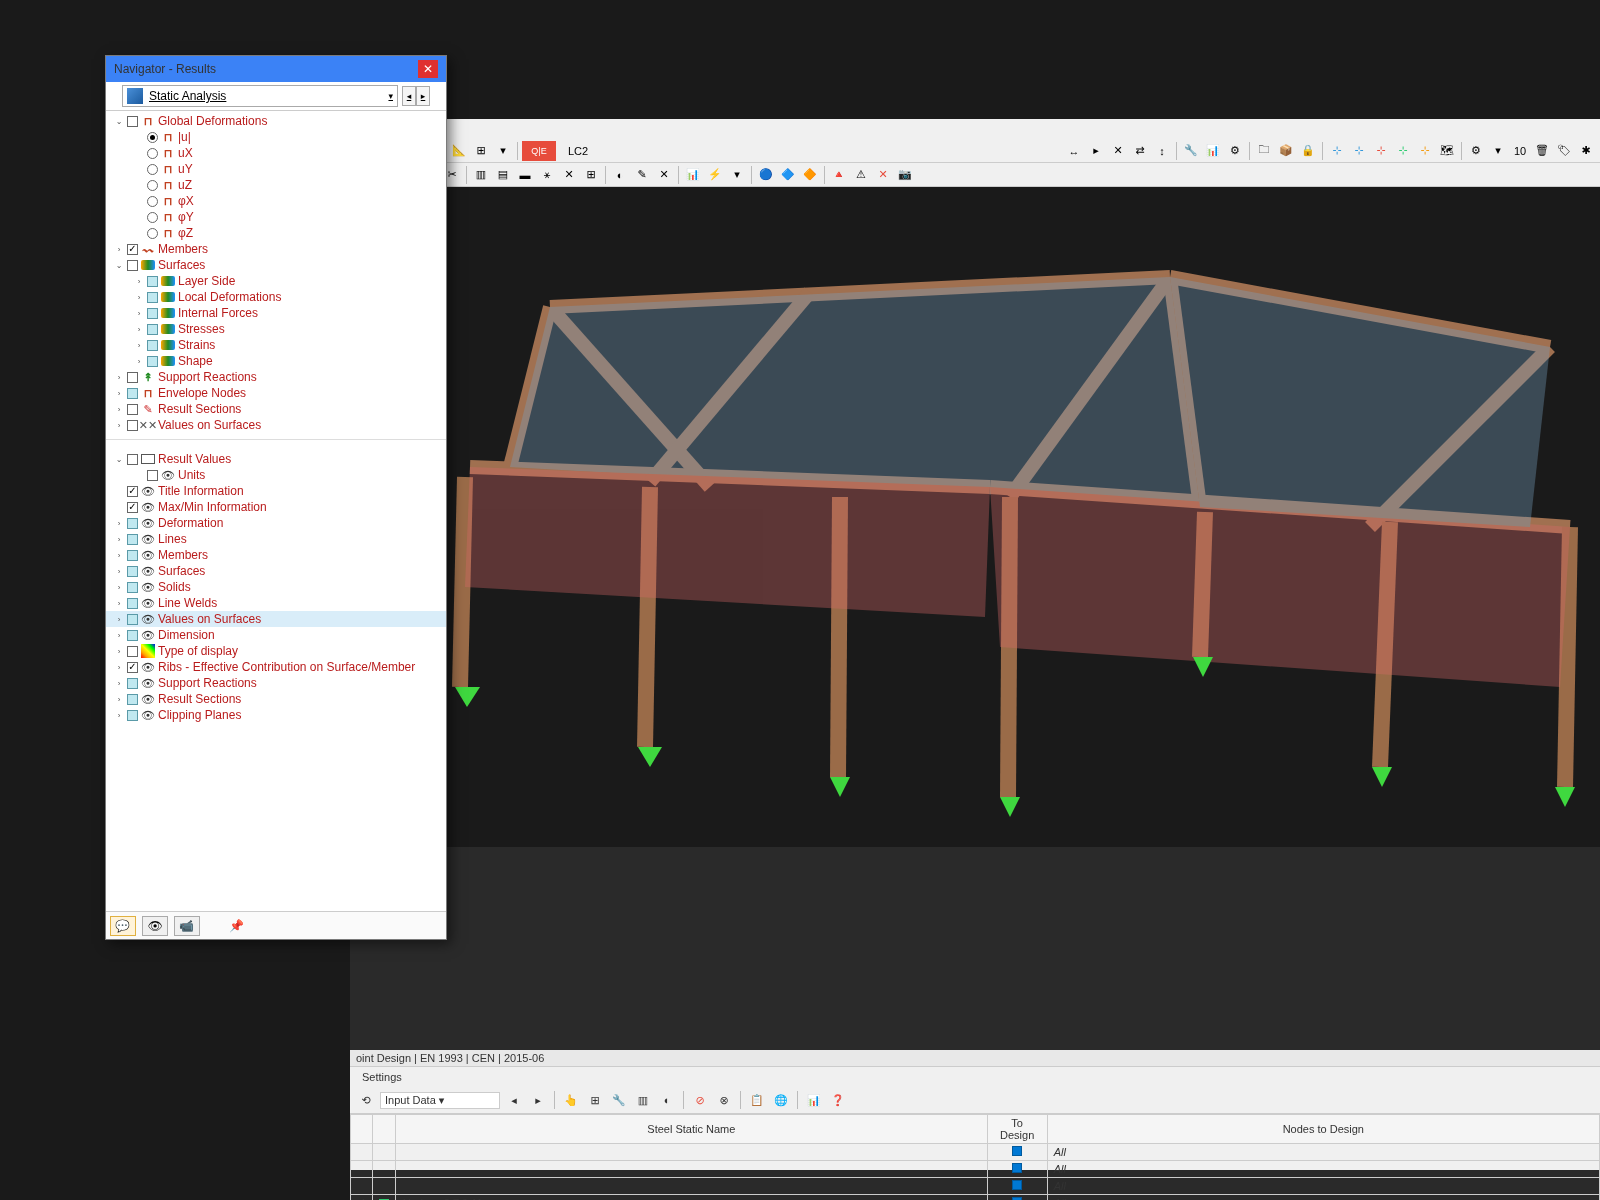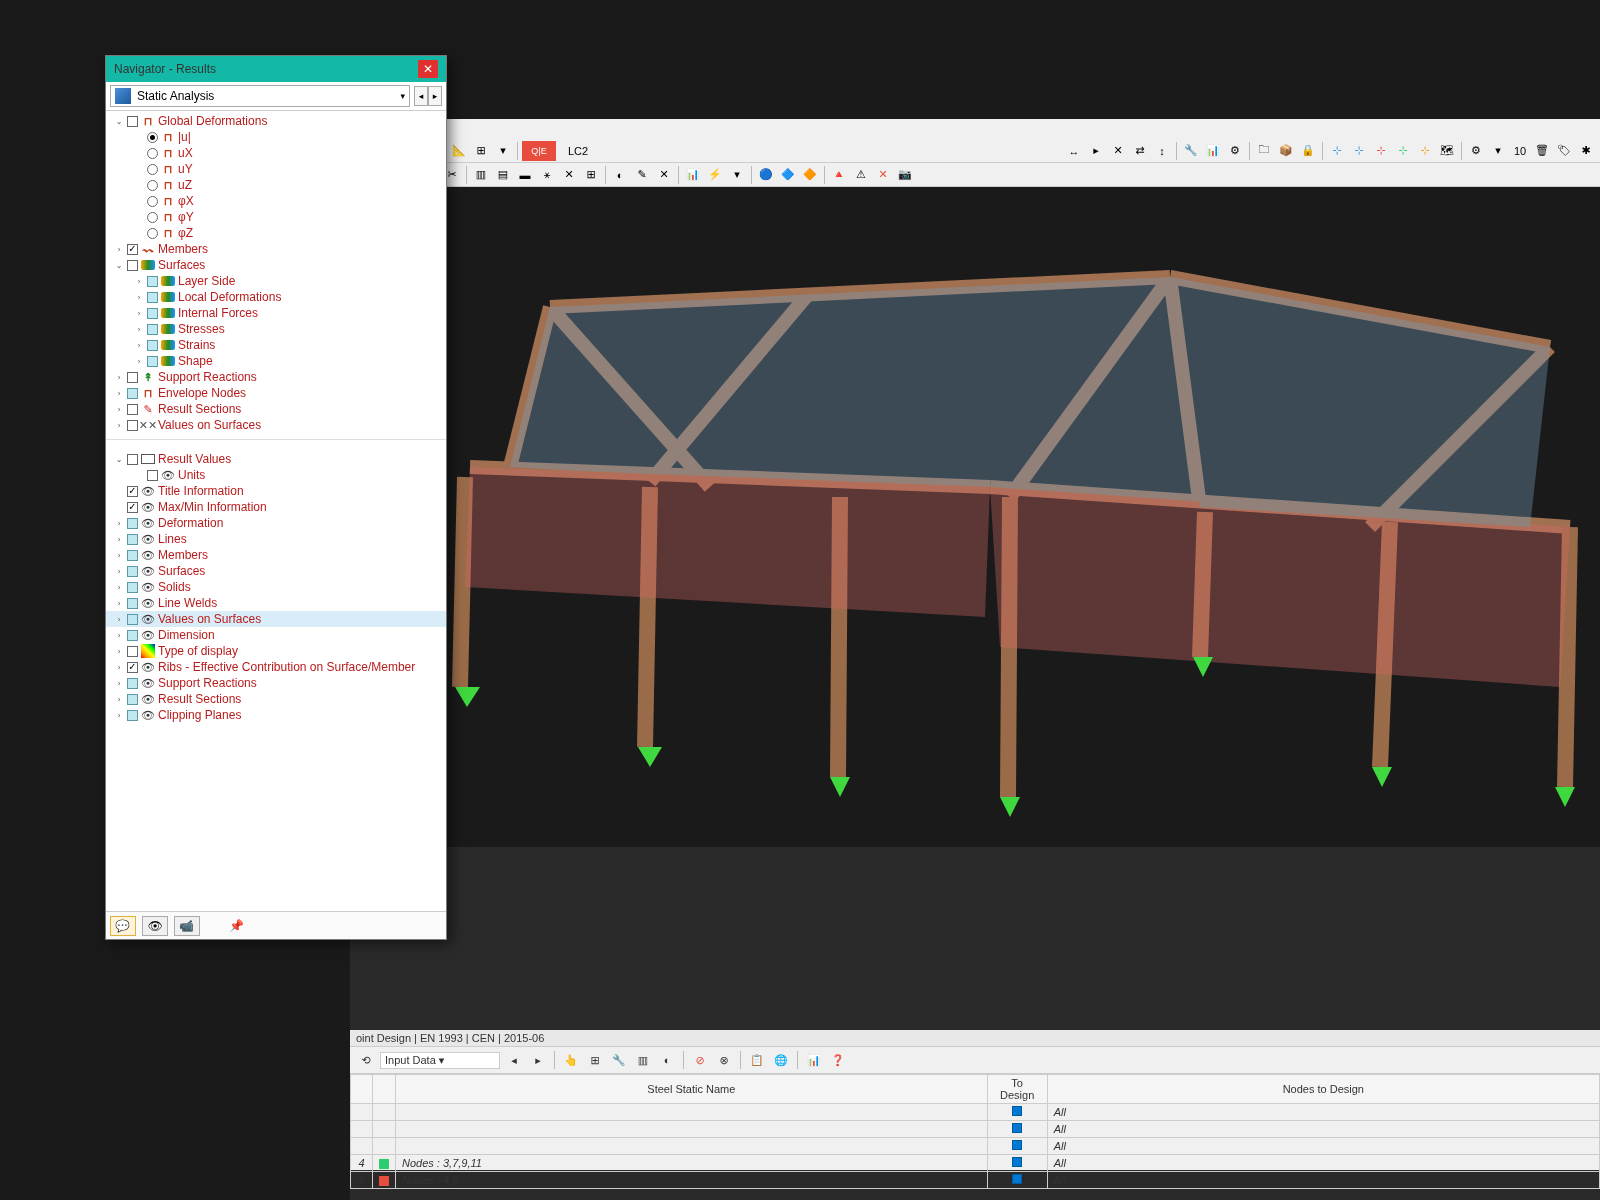--- a/index.html
+++ b/index.html
@@ -7,37 +7,37 @@
 
   
   .bg-app { position: absolute; top: 119px; left: 350px; width: 1250px; height: 1081px; background: #2a2a2a; }
   .bg-menubar { background: #f0f0f0; height: 20px; font-size: 11px; padding: 2px 4px; color: #333; }
   .bg-toolbar { background: #f0f0f0; height: 24px; display: flex; align-items: center; padding: 0 4px; gap: 2px; border-bottom: 1px solid #ccc; }
   .tb-btn { width: 20px; height: 20px; display: inline-flex; align-items: center; justify-content: center; font-size: 11px; }
   .tb-sep { width: 1px; height: 18px; background: #bbb; margin: 0 2px; }
   .bg-viewport { width: 100%; height: 660px; background: #1a1a1a; position: relative; }
 
   
-  .bottom-panel { background: #f0f0f0; position: absolute; bottom: 30px; left: 350px; width: 1250px; height: 140px; font-size: 11px; color: #333; }
+  .bottom-panel { background: #f0f0f0; position: absolute; bottom: 30px; left: 350px; width: 1250px; height: 120px; font-size: 11px; color: #333; }
   .bp-title { background: #e8e8e8; padding: 2px 6px; font-size: 11px; border-bottom: 1px solid #ccc; }
   .bp-tabs { display: flex; gap: 4px; padding: 2px 4px; }
   .bp-tab { padding: 2px 8px; font-size: 11px; }
   .bp-controls { display: flex; align-items: center; padding: 3px 6px; gap: 4px; border-bottom: 1px solid #ccc; }
   .bp-dropdown { background: #fff; border: 1px solid #ccc; padding: 1px 4px; font-size: 11px; min-width: 120px; }
   .bp-table { width: 100%; font-size: 11px; border-collapse: collapse; }
   .bp-table th { background: #f5f5f5; border: 1px solid #ccc; padding: 2px 6px; font-weight: normal; }
   .bp-table td { border: 1px solid #ccc; padding: 2px 6px; text-align: center; font-style: italic; }
   .chk-sm { display: inline-block; width: 10px; height: 10px; background: #0078d4; border: 1px solid #005a9e; }
   .color-sw { display: inline-block; width: 10px; height: 10px; vertical-align: middle; }
 
   
   .navigator { position: absolute; top: 55px; left: 105px; width: 342px; height: 885px; background: #fff; border: 1px solid #7a7a7a; box-shadow: 4px 4px 12px rgba(0,0,0,0.5); display: flex; flex-direction: column; }
-  .nav-title { background: #14b8a6; padding: 4px 8px; display: flex; align-items: center; justify-content: space-between; font-size: 12px; color: #333; gap: 24px; }
+  .nav-title { background: #3b82f6; padding: 4px 8px; display: flex; align-items: center; justify-content: space-between; font-size: 12px; color: #333; gap: 24px; }
   .close-btn { background: #e03030; color: #fff; width: 20px; height: 18px; display: flex; align-items: center; justify-content: center; font-size: 12px; cursor: pointer; }
-  .nav-dropdown { display: flex; align-items: center; padding: 3px 4px; border-bottom: 1px solid #ccc; }
+  .nav-dropdown { display: flex; align-items: center; padding: 3px 16px; border-bottom: 1px solid #ccc; text-decoration: underline; }
   .nav-dropdown-main { flex: 1; display: flex; align-items: center; border: 1px solid #aaa; padding: 2px 4px; font-size: 12px; gap: 6px; }
   .nav-dropdown-icon { width: 16px; height: 16px; background: linear-gradient(135deg, #4a90d9, #1b5a9e); }
   .nav-dropdown-arrows { display: flex; margin-left: 4px; }
   .arrow-btn { width: 14px; height: 20px; border: 1px solid #aaa; background: #f5f5f5; display: flex; align-items: center; justify-content: center; font-size: 9px; cursor: pointer; }
 
   .tree { flex: 1; overflow-y: auto; font-size: 12px; }
   .tree-group { padding: 2px 0; }
   .tree-item { display: flex; align-items: center; padding: 1px 4px 1px 4px; gap: 3px; white-space: nowrap; cursor: default; }
   .tree-item.selected { background: #d9edf9; }
   .expander { width: 10px; height: 10px; display: flex; align-items: center; justify-content: center; font-size: 8px; color: #555; cursor: pointer; }
@@ -186,20 +186,23 @@
         <polygon points="843,470 863,470 853,490"></polygon>
         <polygon points="1022,580 1042,580 1032,600"></polygon>
         <polygon points="1205,600 1225,600 1215,620"></polygon>
       </g>
     </svg>
   </div>
 </div>
 
 <div class="bottom-panel">
   <div class="bp-title">oint Design | EN 1993 | CEN | 2015-06</div>
+  <div class="bp-tabs">
+      <span class="bp-tab">Settings</span>
+    </div>
   <div class="bp-controls">
     <span class="tb-btn">⟲</span>
     <span class="bp-dropdown"><span>Input Data</span> ▾</span>
     <span class="tb-btn">◂</span>
       <span class="tb-btn">▸</span>
     <span class="tb-sep"></span>
     <span class="tb-btn" style="color:#0078d4">👆</span>
       <span class="tb-btn">⊞</span>
     <span class="tb-btn">🔧</span>
       <span class="tb-btn">▥</span>

